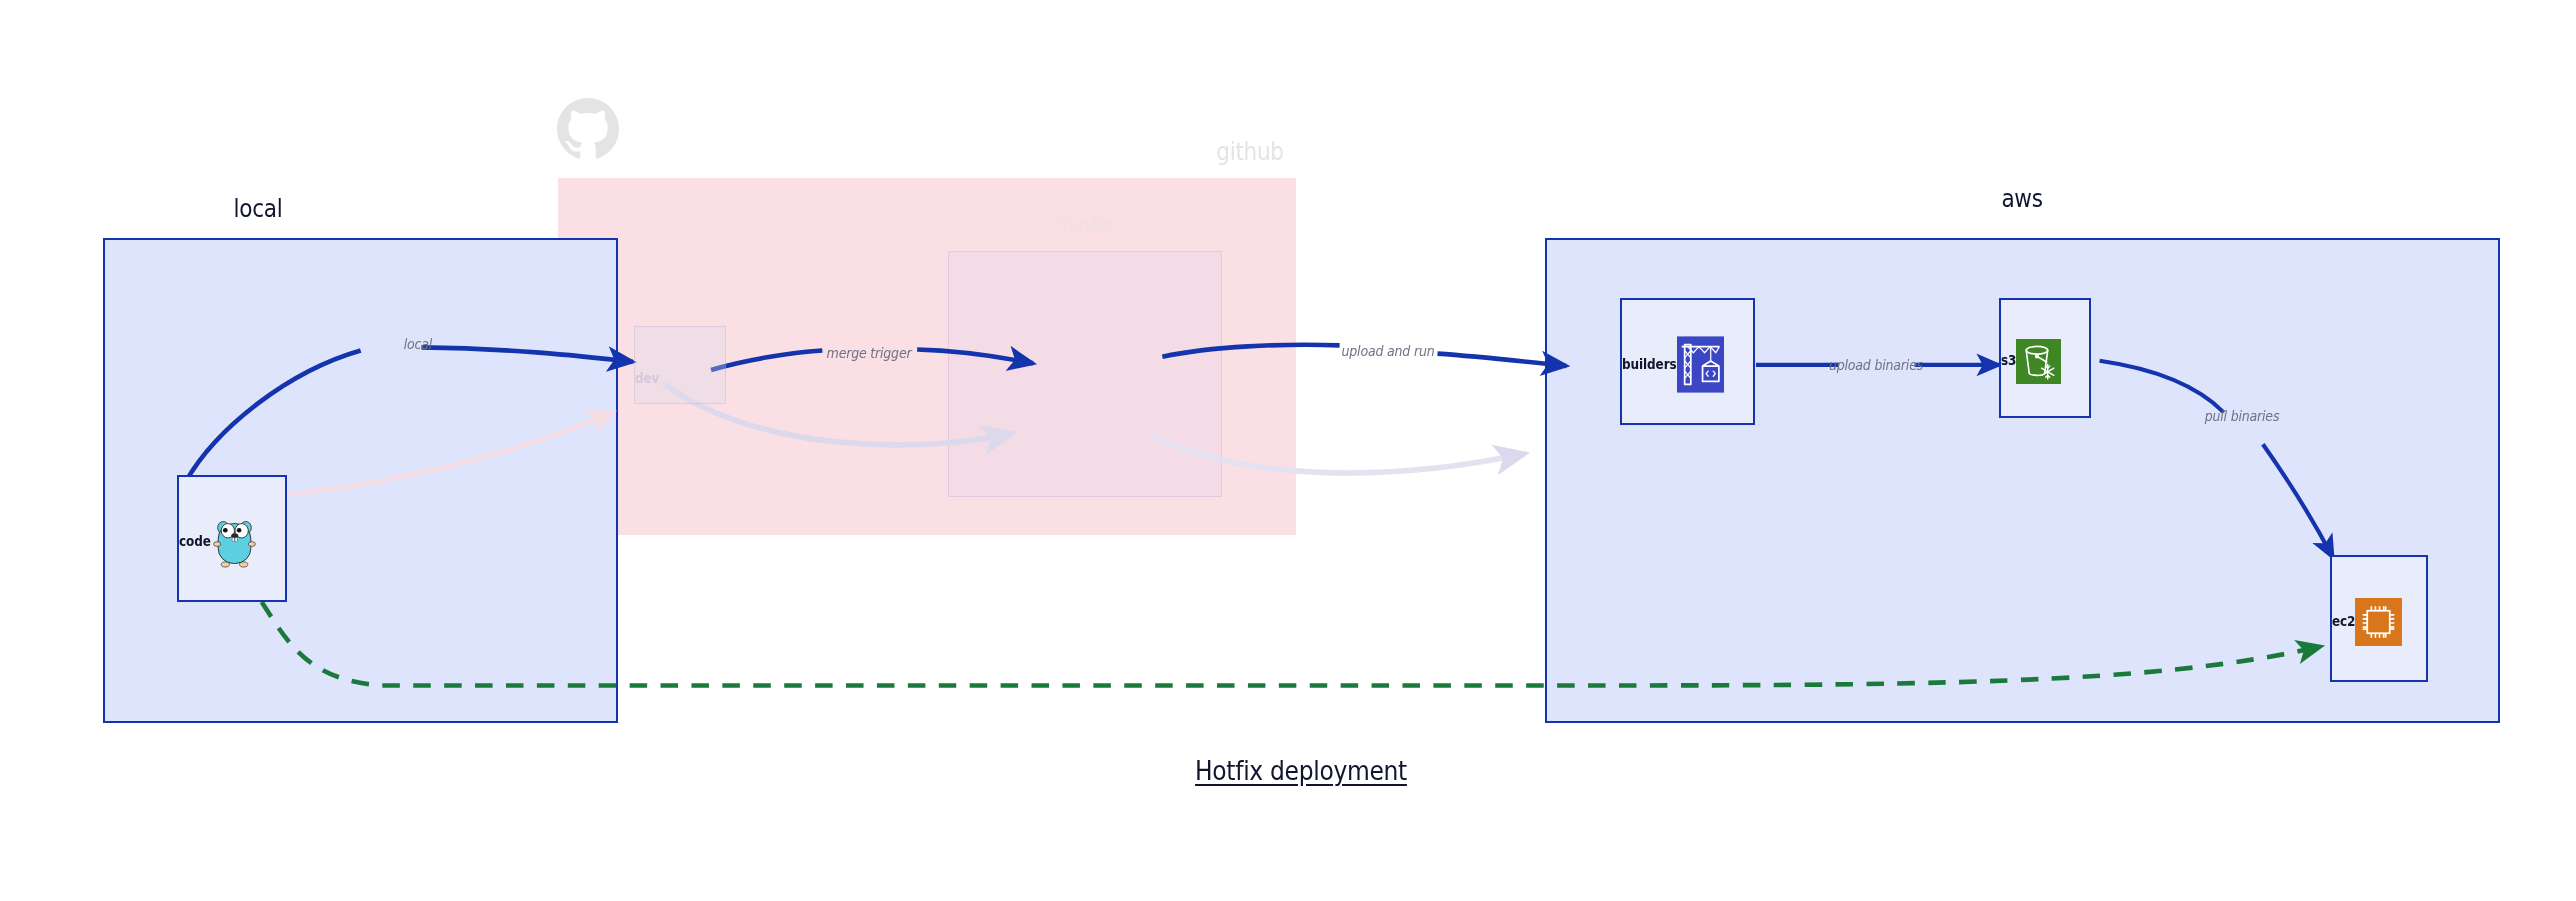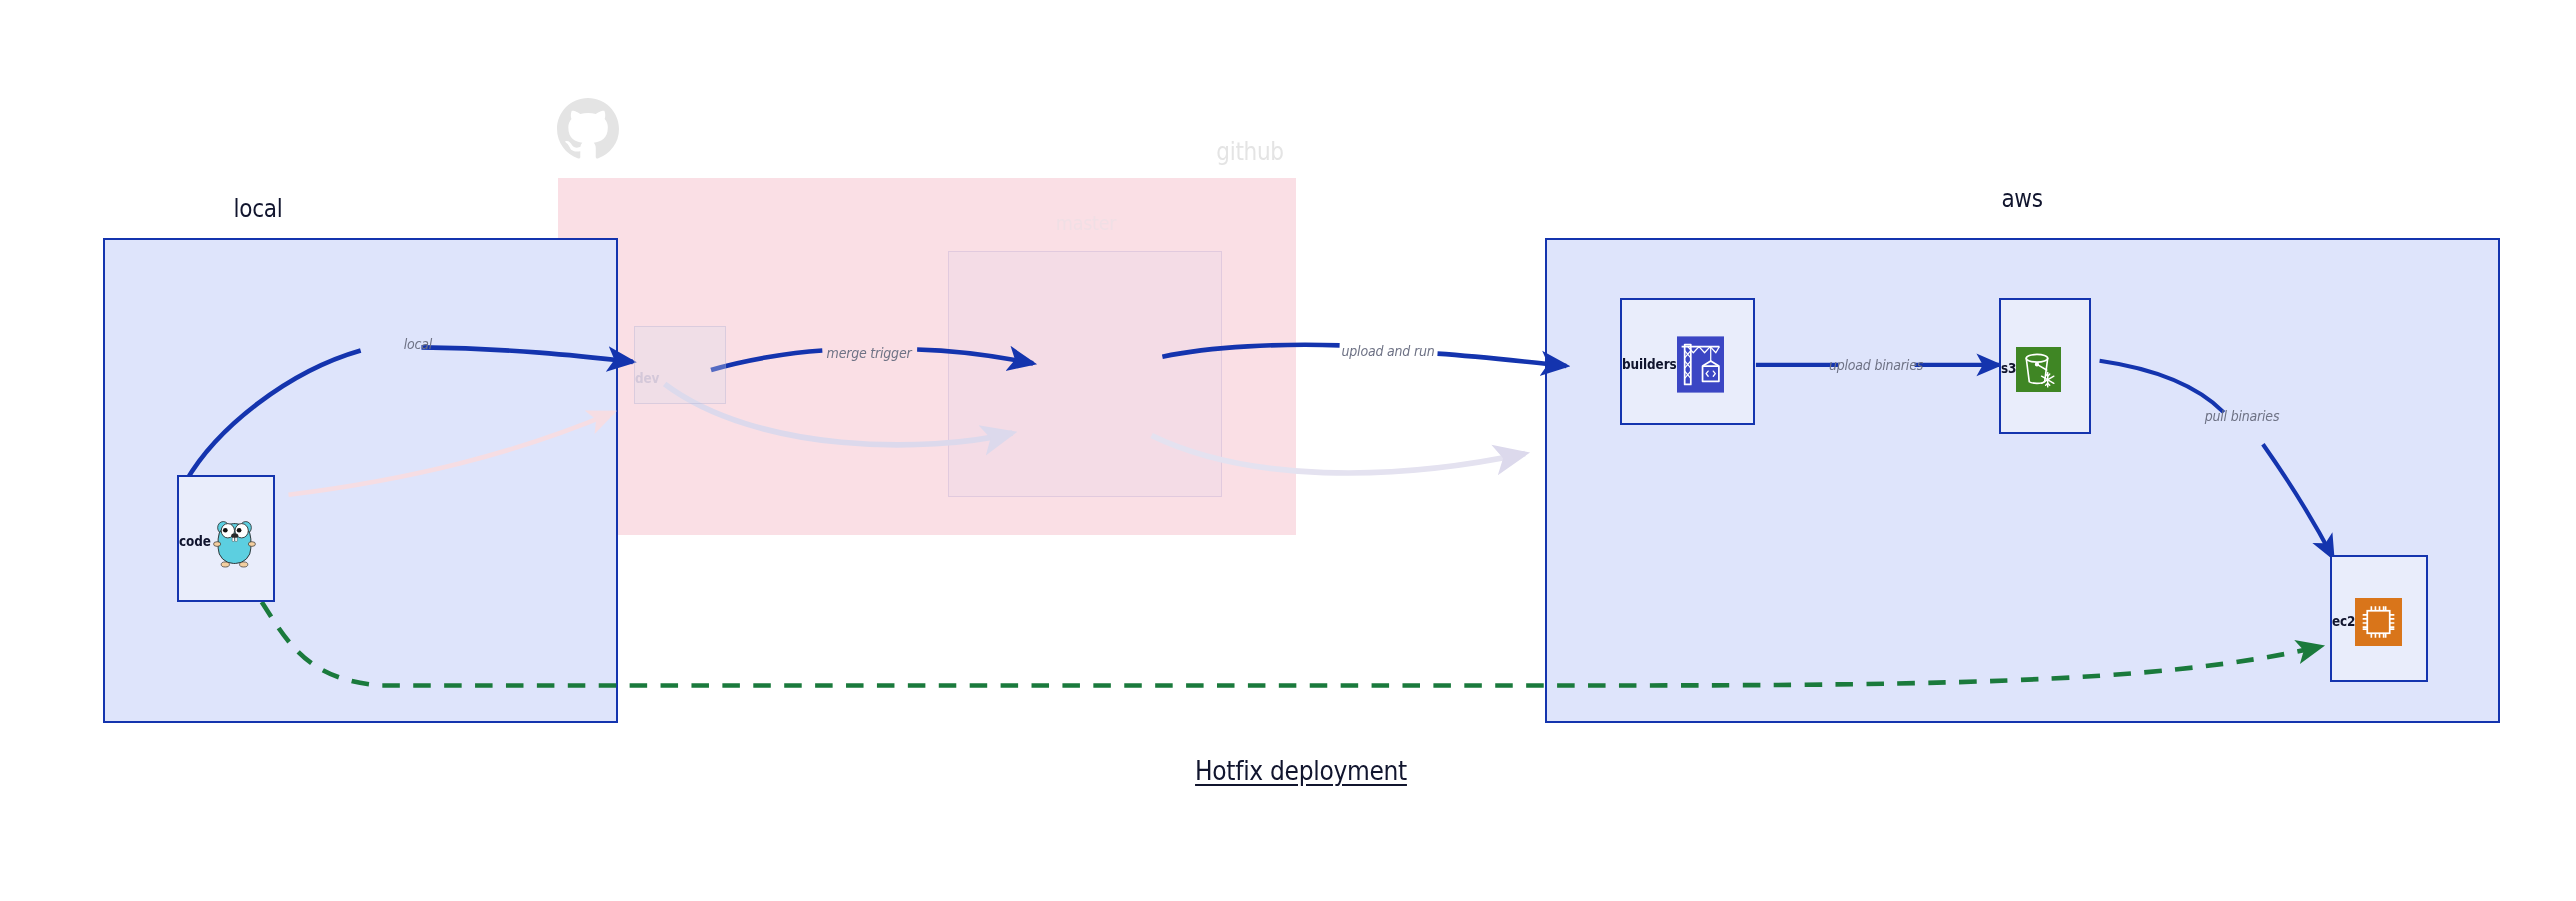--- a/index.html
+++ b/index.html
@@ -184,21 +184,21 @@
 
     <path d="M 3408 708 L 3568 708" fill="none" stroke="#1434ae" stroke-width="8"></path>
     <path d="M 3716 708 L 3880 708" fill="none" stroke="#1434ae" stroke-width="8" marker-end="url(#arrow-blue)"></path>
 
     <path d="M 4075 700 C 4200 718, 4272 756, 4316 800" fill="none" stroke="#1434ae" stroke-width="8"></path>
     <path d="M 4392 862 C 4440 930, 4490 1010, 4528 1082" fill="none" stroke="#1434ae" stroke-width="8" marker-end="url(#arrow-blue)"></path>
 
     <path d="M 508 1168 C 560 1250, 600 1320, 740 1330 L 2960 1330 C 3700 1330, 4180 1330, 4505 1254" fill="none" stroke="#1a7a3c" stroke-width="9" stroke-dasharray="34 26" stroke-linecap="butt" marker-end="url(#arrow-green)"></path>
   </svg>
 
-  <div class="node-box" style="left:177px; top:475px; width:98px; height:127px;">
+  <div class="node-box" style="left:177px; top:475px; width:110px; height:127px;">
     <div class="node-title">code</div>
     <div class="node-icon">
       <svg width="47" height="54" viewBox="0 0 92 104">
 
         <ellipse cx="24" cy="24" rx="11" ry="12" fill="#5ccfe0" stroke="#2b2b2b" stroke-width="1.6"></ellipse>
         <ellipse cx="68" cy="24" rx="11" ry="12" fill="#5ccfe0" stroke="#2b2b2b" stroke-width="1.6"></ellipse>
 
         <rect x="14" y="16" width="64" height="78" rx="30" ry="30" fill="#5ccfe0" stroke="#2b2b2b" stroke-width="1.8"></rect>
 
         <ellipse cx="12" cy="56" rx="7" ry="4.6" fill="#f3cfa0" stroke="#2b2b2b" stroke-width="1.3"></ellipse>
@@ -244,21 +244,21 @@
           <rect x="50" y="58" width="32" height="30"></rect>
         </g>
         <g fill="none" stroke="#ffffff" stroke-width="2.6" stroke-linecap="round" stroke-linejoin="round">
           <path d="M61 68 L57 73 L61 78"></path>
           <path d="M71 68 L75 73 L71 78"></path>
         </g>
       </svg>
     </div>
   </div>
 
-  <div class="node-box" style="left:1999px; top:298px; width:92px; height:136px;">
+  <div class="node-box" style="left:1999px; top:298px; width:92px; height:120px;">
     <div class="node-title">s3</div>
     <div class="node-icon">
       <svg width="45" height="45" viewBox="0 0 88 88">
         <rect x="0" y="0" width="88" height="88" fill="#3f8624"></rect>
         <g fill="none" stroke="#ffffff" stroke-width="3.2" stroke-linejoin="round" stroke-linecap="round">
 
           <path d="M20 22 L26 68 C30 72, 52 72, 56 68 L62 22"></path>
 
           <ellipse cx="41" cy="22" rx="21" ry="7.5"></ellipse>
 

